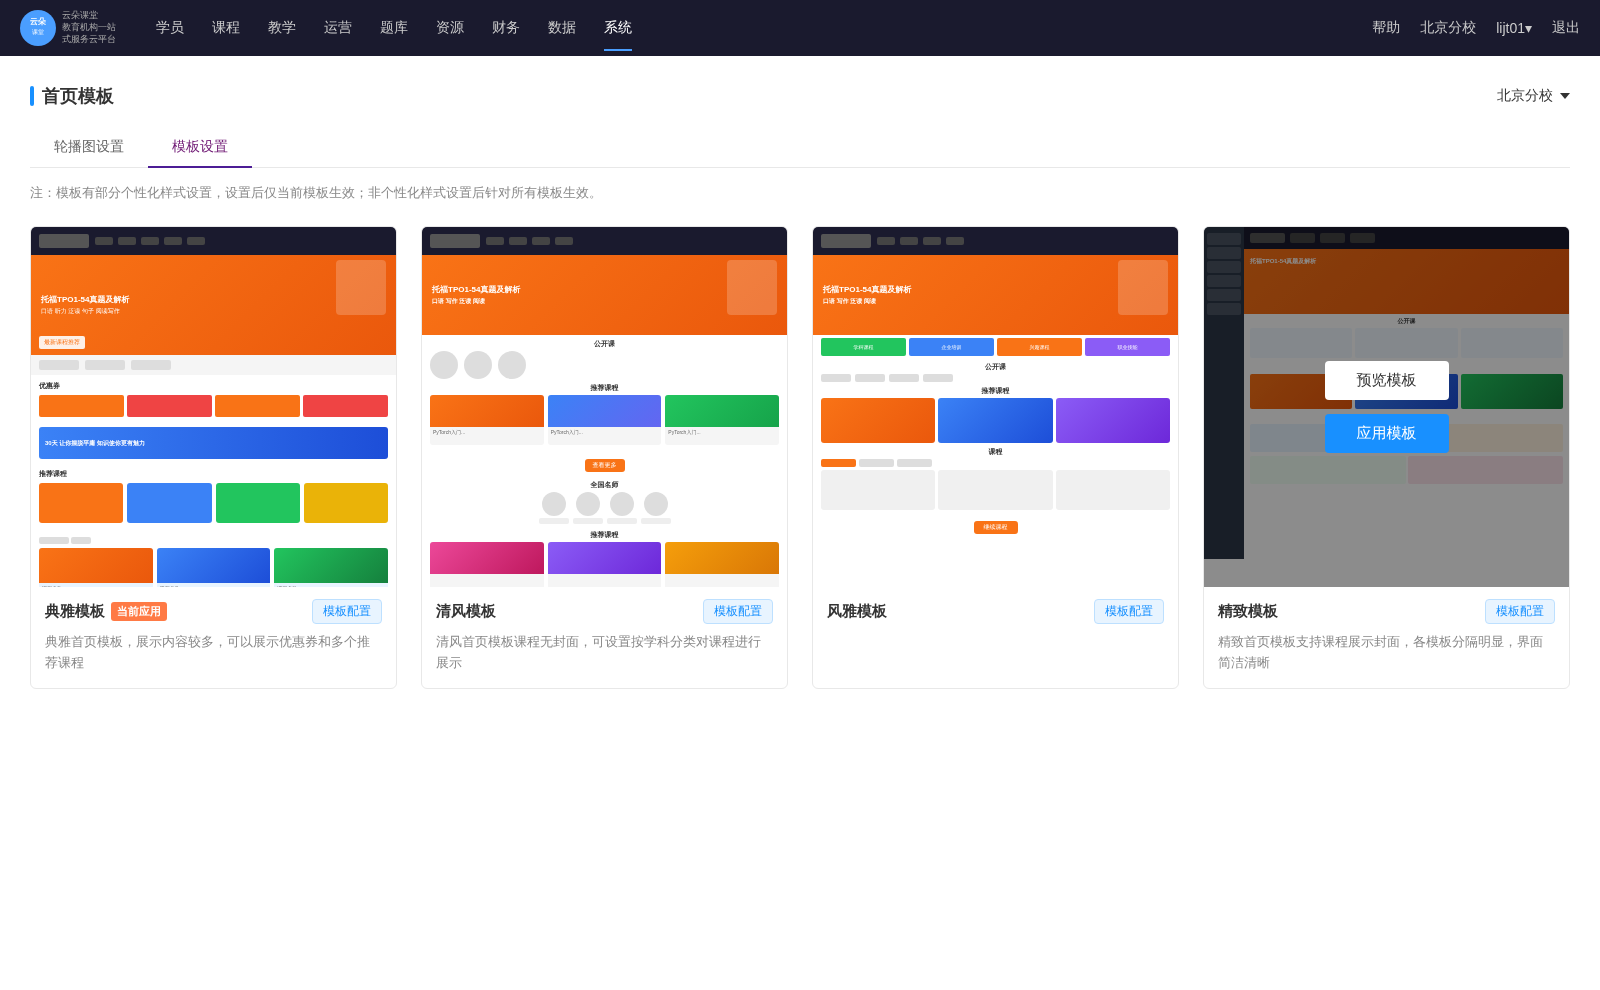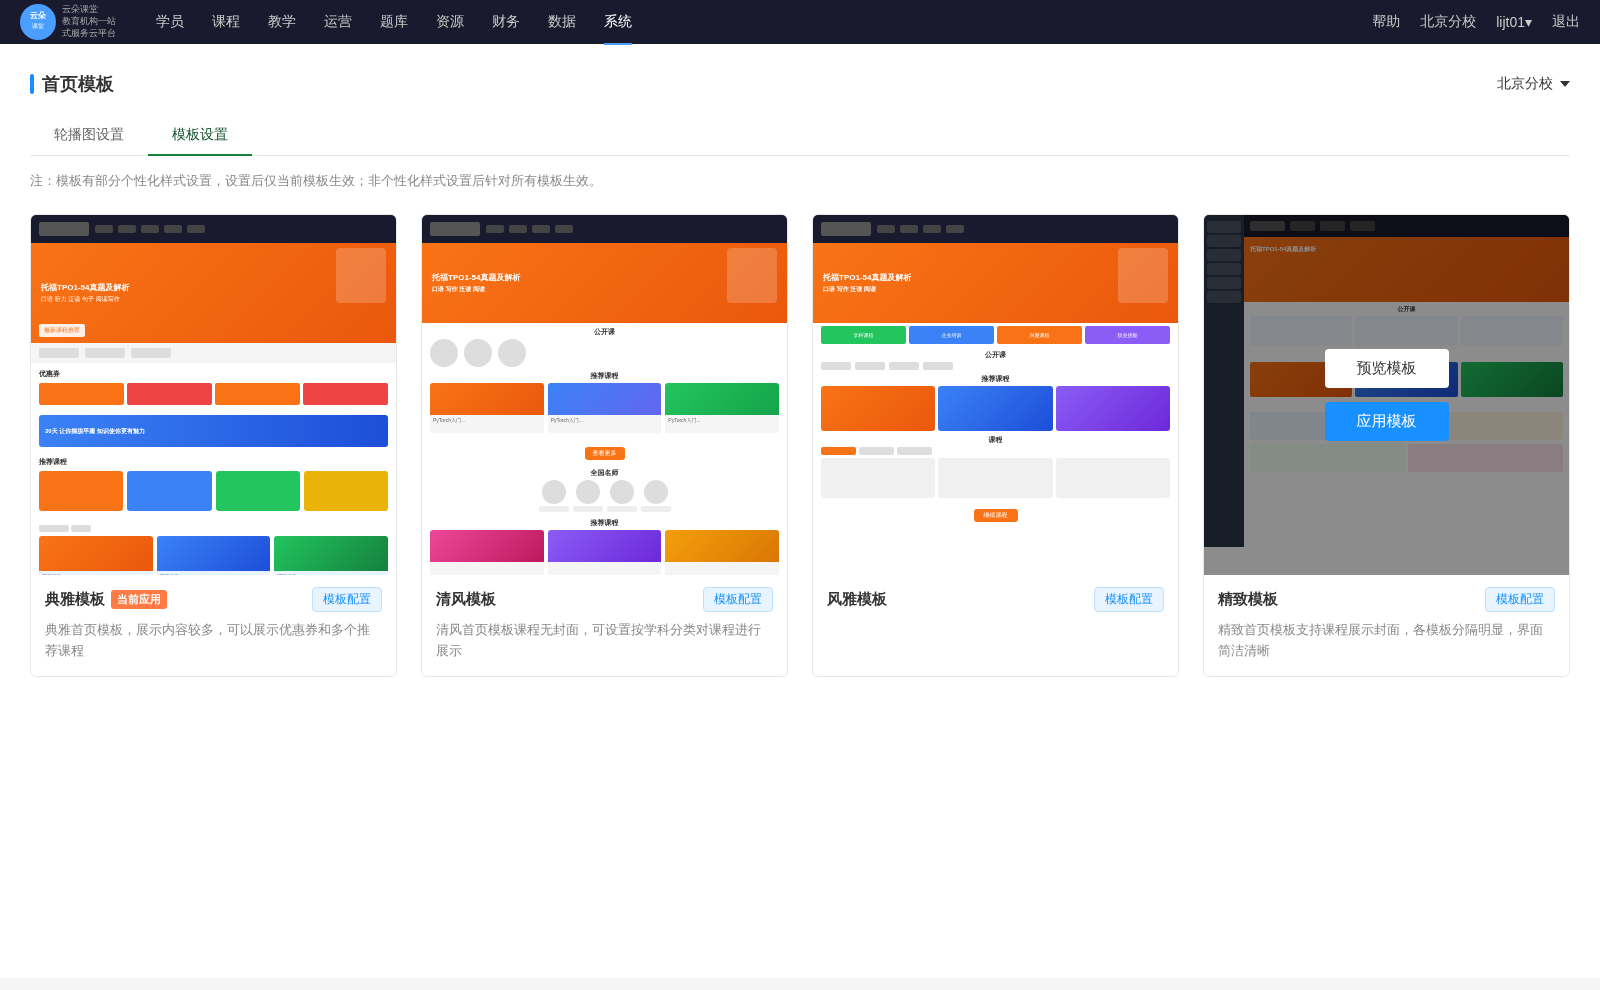--- a/index.html
+++ b/index.html
@@ -1,21 +1,21 @@
 <!DOCTYPE html>
 <html><head>
   <meta charset="utf-8">
   <style>
     * { box-sizing: border-box; margin: 0; padding: 0; }
     body { font-family: "PingFang SC", "Microsoft YaHei", sans-serif; background: #f5f5f5; min-height: 990px; }
 
     
     .navbar {
       background: #1a1a2e;
-      height: 44px;
+      height: 56px;
       display: flex;
       align-items: center;
       padding: 0 20px;
       position: relative;
     }
     .navbar-logo {
       display: flex;
       align-items: center;
       gap: 6px;
       margin-right: 40px;
@@ -108,22 +108,22 @@
     }
     .tab-item {
       padding: 10px 24px;
       font-size: 14px;
       cursor: pointer;
       color: #666;
       border-bottom: 2px solid transparent;
       margin-bottom: -1px;
     }
     .tab-item.active {
-      color: #14532d;
-      border-bottom: 2px solid #15803d;
+      color: #701a75;
+      border-bottom: 2px solid #4c1d95;
     }
 
     
     .note-text {
       font-size: 13px;
       color: #888;
       margin-bottom: 24px;
     }
 
     

